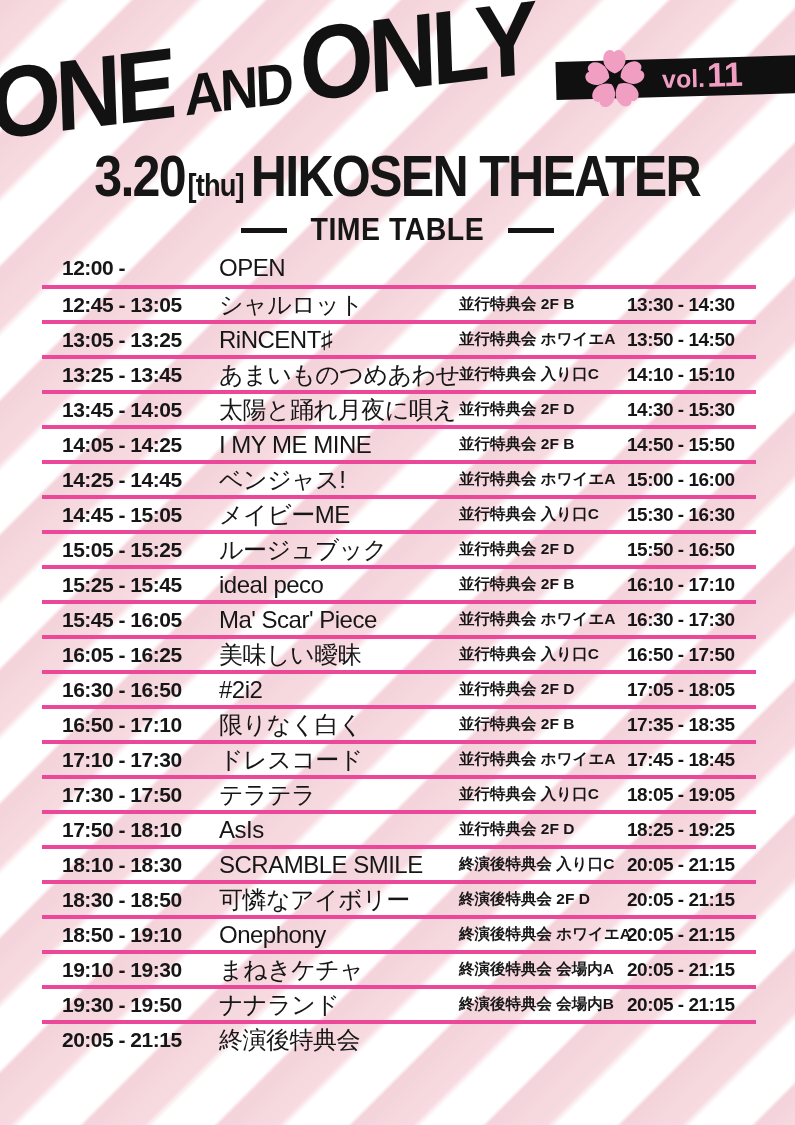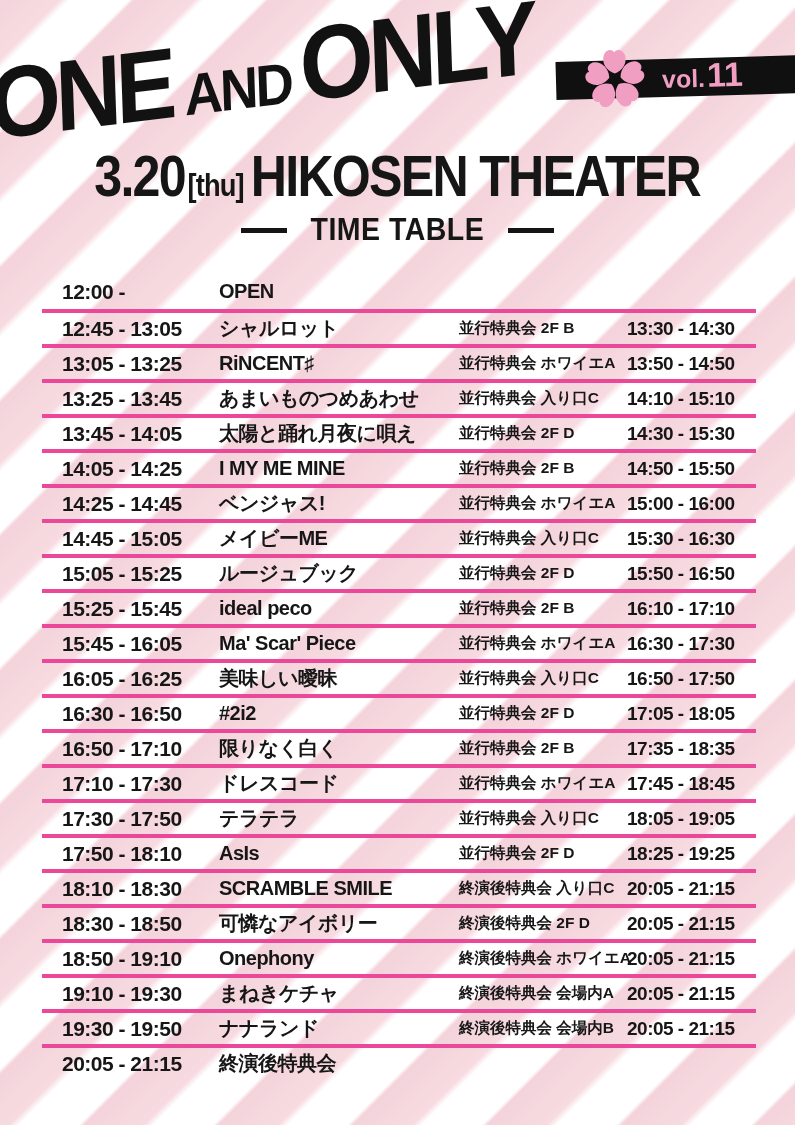--- a/index.html
+++ b/index.html
@@ -39,26 +39,26 @@
   .t-date{font-size:57px;letter-spacing:-2px;}
   .t-day{font-size:31px;letter-spacing:-1px;margin:0 8px 0 3px;}
   .t-venue{font-size:57px;letter-spacing:-2px;}
   
   .section{position:absolute;top:212px;left:0;width:795px;
            display:flex;justify-content:center;align-items:center;gap:16px;}
   .dash{width:46px;height:5px;background:#141414;}
   .section-label{font-size:31px;font-weight:bold;letter-spacing:0.5px;
                  transform:scaleX(0.92);white-space:nowrap;}
   
-  .timetable{position:absolute;top:274px;left:42px;width:714px;}
+  .timetable{position:absolute;top:250px;left:42px;width:714px;}
   .row{height:35px;display:flex;align-items:center;
        padding-left:20px;box-sizing:border-box;white-space:nowrap;}
   .row + .row{border-top:4px solid #ec4899;}
   .c-time{width:157px;font-size:21px;font-weight:bold;letter-spacing:-0.5px;}
-  .c-act{width:226px;font-size:20px;font-weight:bold;letter-spacing:-0.5px;}
+  .c-act{width:226px;font-size:24px;font-weight:normal;letter-spacing:-0.5px;}
   .c-bonus{width:168px;font-size:15.5px;font-weight:bold;margin-left:14px;}
   .c-bonus-time{font-size:19px;font-weight:bold;letter-spacing:-0.5px;}
 </style>
 </head>
 <body>
 
 <div class="logo">
   <span class="logo-one">ONE</span><span class="logo-and">AND</span><span class="logo-only">ONLY</span>
 </div>
 

